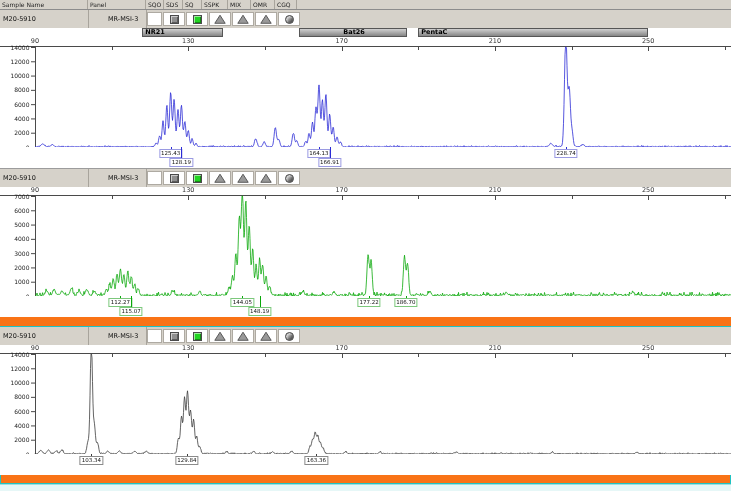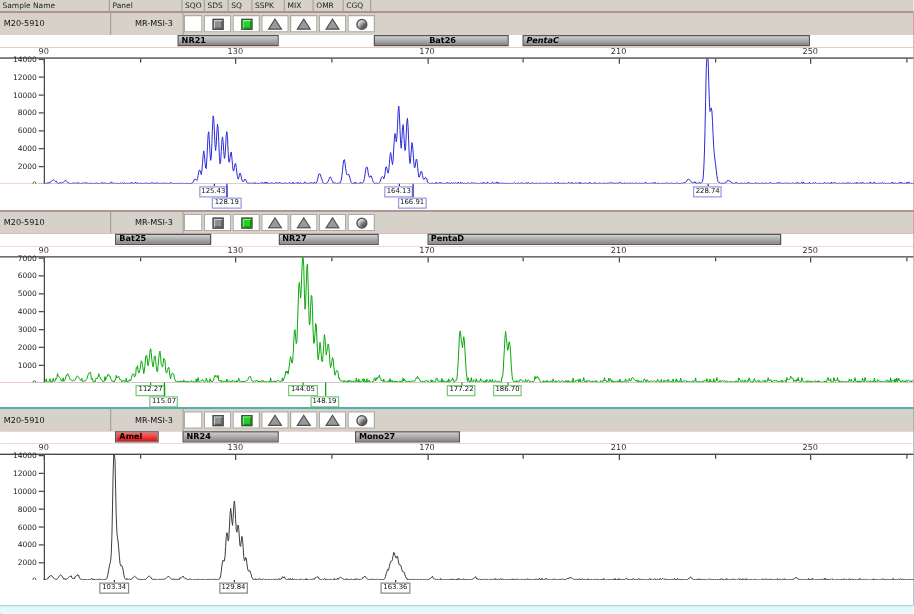--- a/index.html
+++ b/index.html
@@ -19,21 +19,21 @@
   .hcell:nth-child(1){width:88px}
   .hcell:nth-child(2){width:58px}
   .hcell:nth-child(3){width:18px}
   .hcell:nth-child(4){width:19px}
   .hcell:nth-child(5){width:19px}
   .hcell:nth-child(6){width:26px}
   .hcell:nth-child(7){width:23px}
   .hcell:nth-child(8){width:24px}
   .hcell:nth-child(9){width:22px}
   
-  .panel{position:relative;height:158px;overflow:hidden;background:#b91c1c;}
+  .panel{position:relative;height:158px;overflow:hidden;background:#f97316;}
   .panel + .panel{border-top:1px solid #9c9c9c;box-sizing:border-box;height:158px;}
   .panel.selected{outline:1px solid #1fc3c3;outline-offset:-1px;}
   .info-row{position:relative;height:18px;background:#d6d2ca;}
   .info-row::before{content:'';position:absolute;left:88px;top:0;bottom:0;width:1px;background:#a8a49c;}
   .info-row::after{content:'';position:absolute;left:146px;top:0;bottom:0;width:1px;background:#a8a49c;}
   .c-sample{position:absolute;left:3px;top:5px;font-size:6.5px;color:#111;}
   .c-panel{position:absolute;left:108px;top:5px;font-size:6.5px;color:#111;}
   .flag-cells{position:absolute;left:147px;top:2px;height:14px;display:flex;}
   .flag-cell{width:22px;height:14px;box-sizing:border-box;background:#fff;border:1px solid #aeaaa2;
     margin-right:1px;display:flex;align-items:center;justify-content:center;}
@@ -103,21 +103,21 @@
           </svg>
         </div>
         <div class="flag-cell">
           <div class="icon-circle" style="background: rgb(143, 143, 143);"></div>
         </div>
       </div>
   </div>
   <div class="marker-row">
       <div class="marker-bar" style="left: 142.31px; width: 80.4825px;">NR21</div>
       <div class="marker-bar" style="left: 299.442px; width: 107.31px; text-align: center;">Bat26</div>
-      <div class="marker-bar" style="left: 418.25px; width: 229.95px; font-style: italic;">PentaC</div>
+      <div class="marker-bar" style="left: 418.25px; width: 229.95px;">PentaC</div>
     </div>
   <div class="ruler">
       <span class="tick-label" style="left: 35px;">90</span>
       <span class="tick-label" style="left: 188.3px;">130</span>
       <span class="tick-label" style="left: 341.6px;">170</span>
       <span class="tick-label" style="left: 494.9px;">210</span>
       <span class="tick-label" style="left: 648.2px;">250</span>
     </div>
   <div class="plot">
       <div class="xtick" style="left: 35px; height: 4px;"></div>
@@ -191,25 +191,20 @@
         <div class="flag-cell">
           <svg width="12" height="10" viewBox="0 0 12 10">
             <polygon points="6,1.2 11.2,9.3 0.8,9.3" fill="#999999" stroke="#4e4e4e" stroke-width="0.9"></polygon>
           </svg>
         </div>
         <div class="flag-cell">
           <div class="icon-circle" style="background: rgb(143, 143, 143);"></div>
         </div>
       </div>
   </div>
-  <div class="marker-row">
-      <div class="marker-bar" style="left: 92.4875px; width: 76.65px;">Bat25</div>
-      <div class="marker-bar" style="left: 222.792px; width: 80.4825px;">NR27</div>
-      <div class="marker-bar" style="left: 341.6px; width: 283.605px;">PentaD</div>
-    </div>
   <div class="ruler">
       <span class="tick-label" style="left: 35px;">90</span>
       <span class="tick-label" style="left: 188.3px;">130</span>
       <span class="tick-label" style="left: 341.6px;">170</span>
       <span class="tick-label" style="left: 494.9px;">210</span>
       <span class="tick-label" style="left: 648.2px;">250</span>
     </div>
   <div class="plot">
       <div class="xtick" style="left: 35px; height: 4px;"></div>
       <div class="xtick" style="left: 111.65px; height: 3px;"></div>
@@ -284,25 +279,20 @@
         <div class="flag-cell">
           <svg width="12" height="10" viewBox="0 0 12 10">
             <polygon points="6,1.2 11.2,9.3 0.8,9.3" fill="#999999" stroke="#4e4e4e" stroke-width="0.9"></polygon>
           </svg>
         </div>
         <div class="flag-cell">
           <div class="icon-circle" style="background: rgb(143, 143, 143);"></div>
         </div>
       </div>
   </div>
-  <div class="marker-row">
-      <div class="marker-bar red" style="left: 92.4875px; width: 34.4925px;">Amel</div>
-      <div class="marker-bar" style="left: 146.142px; width: 76.65px;">NR24</div>
-      <div class="marker-bar" style="left: 284.113px; width: 84.315px;">Mono27</div>
-    </div>
   <div class="ruler">
       <span class="tick-label" style="left: 35px;">90</span>
       <span class="tick-label" style="left: 188.3px;">130</span>
       <span class="tick-label" style="left: 341.6px;">170</span>
       <span class="tick-label" style="left: 494.9px;">210</span>
       <span class="tick-label" style="left: 648.2px;">250</span>
     </div>
   <div class="plot">
       <div class="xtick" style="left: 35px; height: 4px;"></div>
       <div class="xtick" style="left: 111.65px; height: 3px;"></div>

